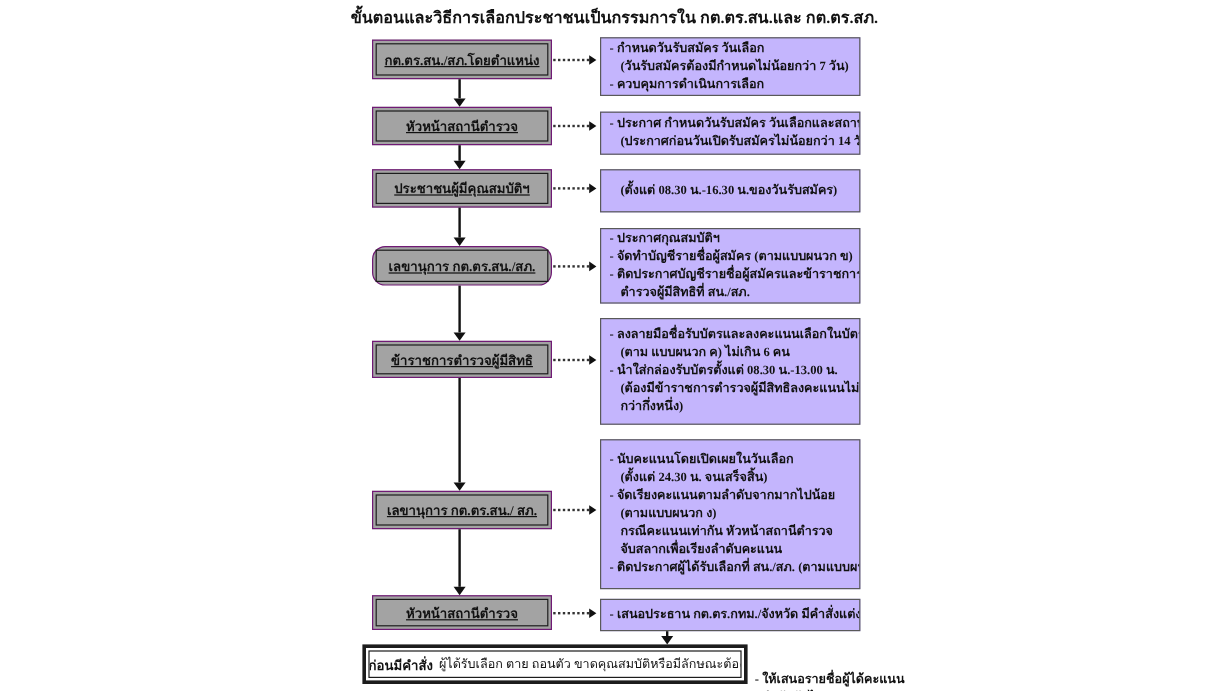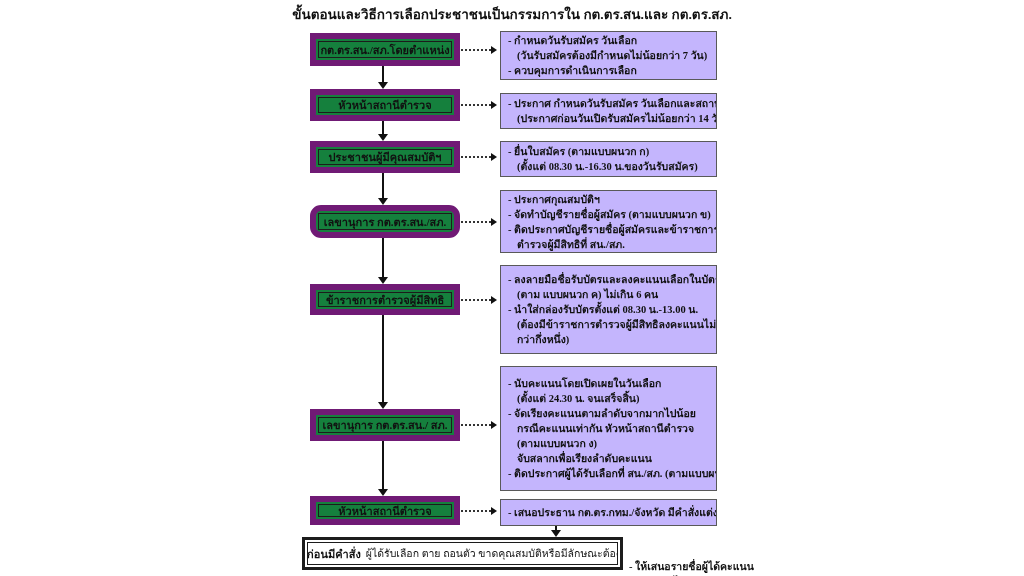--- a/index.html
+++ b/index.html
@@ -8,21 +8,21 @@
     font-family:"Liberation Serif","DejaVu Serif",serif; color:#111;
     overflow:hidden;
   }
   .title {
     position:absolute; top:3px; left:0; width:100%;
     text-align:center; font-size:13.5px; font-weight:bold;
   }
   
   .step-box {
     position:absolute; left:310px; width:150px; box-sizing:border-box;
-    background:#15803d; border:6px solid #701a75; padding:2px;
+    background:#a3a3a3; border:1px solid #701a75; padding:2px;text-decoration:underline;
   }
   .step-inner {
     width:100%; height:100%; box-sizing:border-box; border:1px solid #1c1c1c;
     display:flex; align-items:center; justify-content:center;
     font-size:11px; font-weight:bold; text-align:center; white-space:nowrap; overflow:hidden;
   }
   
   .note-box {
     position:absolute; left:500px; width:217px; box-sizing:border-box;
     background:#c4b5fd; border:1px solid #595959;
@@ -81,21 +81,20 @@
       <div class="dotted" style="left: 461px; top: 104px; width: 30px;"></div>
       <div class="note-box" style="left: 500px; top: 93px; width: 217px; height: 36px;">
         <div class="note-line">- ประกาศ กำหนดวันรับสมัคร วันเลือกและสถานที่</div>
         <div class="note-line indent">(ประกาศก่อนวันเปิดรับสมัครไม่น้อยกว่า 14 วัน)</div>
       </div>
       <div class="step-box" style="left: 310px; top: 141px; width: 150px; height: 32px;">
         <div class="step-inner">ประชาชนผู้มีคุณสมบัติฯ</div>
       </div>
       <div class="dotted" style="left: 461px; top: 156px; width: 30px;"></div>
       <div class="note-box" style="left: 500px; top: 141px; width: 217px; height: 36px;">
-        <div class="note-line">- ยื่นใบสมัคร (ตามแบบผนวก ก)</div>
         <div class="note-line indent">(ตั้งแต่ 08.30 น.-16.30 น.ของวันรับสมัคร)</div>
       </div>
       <div class="step-box" style="left: 310px; top: 205px; width: 150px; height: 33px; border-radius: 11px;">
         <div class="step-inner">เลขานุการ กต.ตร.สน./สภ.</div>
       </div>
       <div class="dotted" style="left: 461px; top: 221px; width: 30px;"></div>
       <div class="note-box" style="left: 500px; top: 190px; width: 217px; height: 63px;">
         <div class="note-line">- ประกาศกุณสมบัติฯ</div>
         <div class="note-line">- จัดทำบัญชีรายชื่อผู้สมัคร (ตามแบบผนวก ข)</div>
         <div class="note-line">- ติดประกาศบัญชีรายชื่อผู้สมัครและข้าราชการ</div>
@@ -113,22 +112,22 @@
         <div class="note-line indent">กว่ากึ่งหนึ่ง)</div>
       </div>
       <div class="step-box" style="left: 310px; top: 409px; width: 150px; height: 32px;">
         <div class="step-inner">เลขานุการ กต.ตร.สน./ สภ.</div>
       </div>
       <div class="dotted" style="left: 461px; top: 424px; width: 30px;"></div>
       <div class="note-box" style="left: 500px; top: 366px; width: 217px; height: 125px;">
         <div class="note-line">- นับคะแนนโดยเปิดเผยในวันเลือก</div>
         <div class="note-line indent">(ตั้งแต่ 24.30 น. จนเสร็จสิ้น)</div>
         <div class="note-line">- จัดเรียงคะแนนตามลำดับจากมากไปน้อย</div>
+        <div class="note-line indent">(ตามแบบผนวก ง)</div>
         <div class="note-line indent">กรณีคะแนนเท่ากัน หัวหน้าสถานีตำรวจ</div>
-        <div class="note-line indent">(ตามแบบผนวก ง)</div>
         <div class="note-line indent">จับสลากเพื่อเรียงลำดับคะแนน</div>
         <div class="note-line">- ติดประกาศผู้ได้รับเลือกที่ สน./สภ. (ตามแบบผนวก จ)</div>
       </div>
       <div class="step-box" style="left: 310px; top: 496px; width: 150px; height: 29px;">
         <div class="step-inner">หัวหน้าสถานีตำรวจ</div>
       </div>
       <div class="dotted" style="left: 461px; top: 510px; width: 30px;"></div>
       <div class="note-box" style="left: 500px; top: 499px; width: 217px; height: 27px;">
         <div class="note-line">- เสนอประธาน กต.ตร.กทม./จังหวัด มีคำสั่งแต่งตั้ง</div>
       </div>

